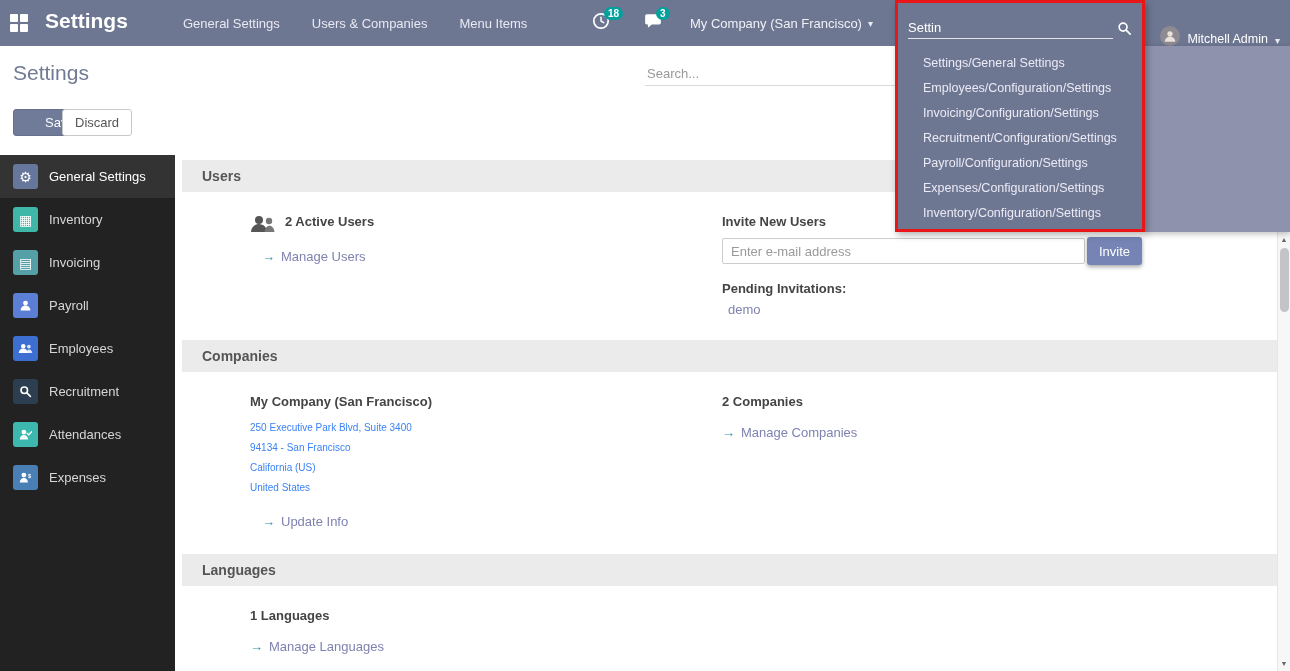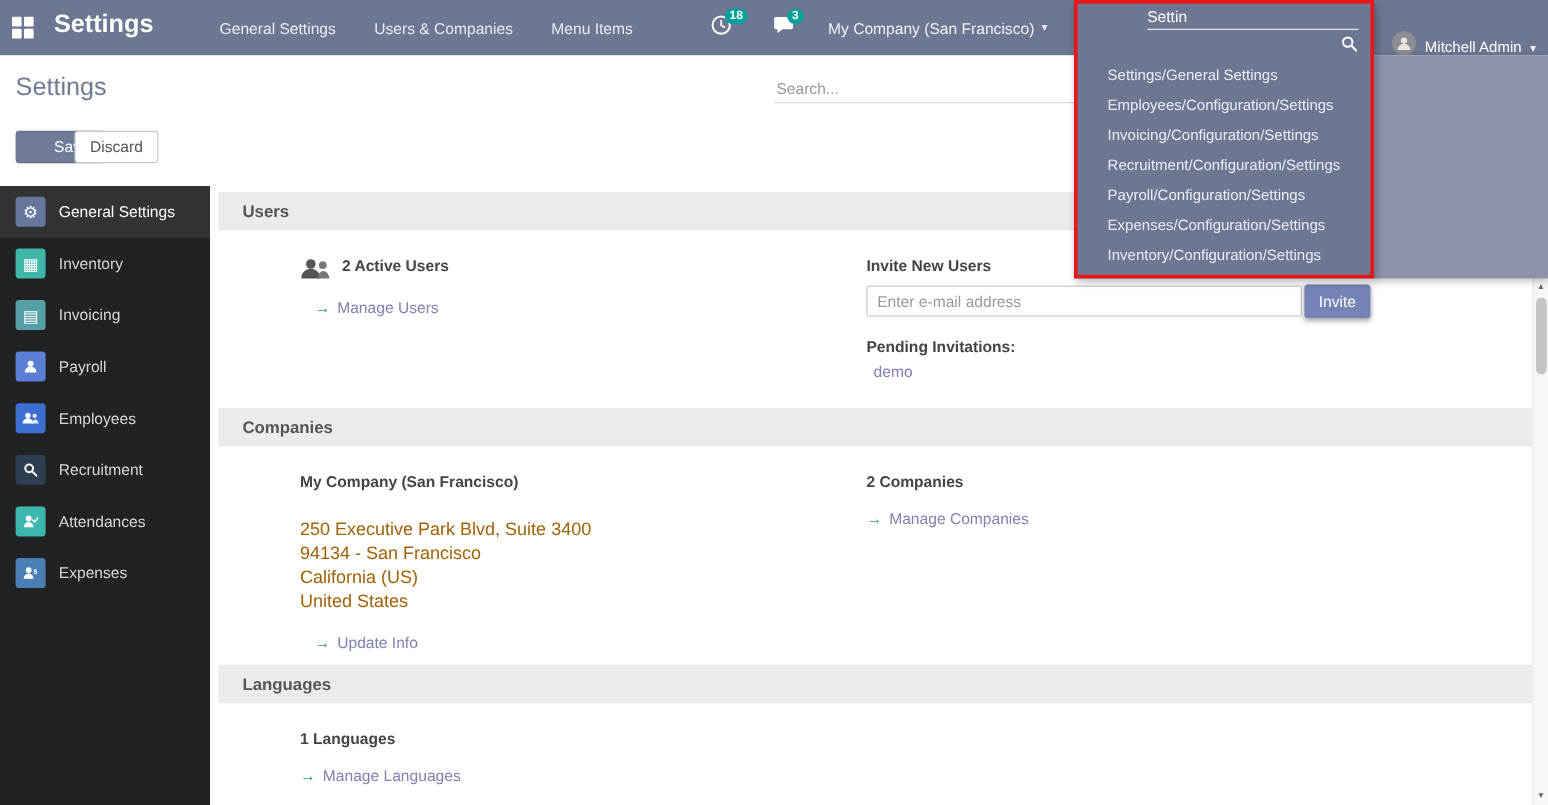--- a/index.html
+++ b/index.html
@@ -19,21 +19,21 @@
   .company-menu { position:absolute; left:690px; top:0; height:46px; display:flex; align-items:center; gap:6px; font-size:13px; color:#f0f1f7; cursor:pointer; }
   .user-menu { position:absolute; right:10px; top:0; height:46px; display:flex; align-items:flex-end; gap:7px; font-size:12.5px; color:#fff; cursor:pointer; }
   .avatar { width:20px; height:20px; border-radius:50%; background:#8d8a92; display:flex; align-items:center; justify-content:center; overflow:hidden; }
   .caret { font-size:10px; color:#e8e9f2; }
 
   
   .user-panel { position:absolute; left:1145px; top:46px; width:145px; height:186px; background:#8e92ac; z-index:20; box-shadow:0 2px 6px rgba(0,0,0,.25); }
 
   
   .search-overlay { position:absolute; left:895px; top:0; width:250px; height:232px; background:#6e7792; border:3px solid #e81616; z-index:30; display:flex; flex-direction:column; box-shadow:2px 3px 7px rgba(0,0,0,.3); }
-  .ov-input-row { height:40px; display:flex; align-items:flex-end; padding:0 10px 4px 10px; gap:4px;flex-direction:column; }
+  .ov-input-row { height:40px; display:flex; align-items:flex-end; padding:0 10px 4px 10px; gap:4px; }
   .ov-input { flex:1; background:transparent; border:none; border-bottom:1px solid rgba(255,255,255,.8); outline:none; color:#fff; font-size:13px; font-family:"Liberation Sans",sans-serif; padding:3px 0; }
   .ov-results { flex:1; padding-top:8px; overflow:hidden; }
   .ov-result { height:25px; line-height:25px; padding-left:25px; font-size:12.5px; color:#eceaf6; cursor:pointer; white-space:nowrap; }
 
   
   .control-panel { position:absolute; top:46px; left:0; right:0; height:109px; background:#fff; z-index:2; }
   .page-title { position:absolute; left:13px; top:15px; font-size:21px; font-weight:normal; color:#717a94; }
   .cp-search { position:absolute; left:645px; top:16px; width:497px; border:none; border-bottom:1px solid #dadada; outline:none; font-size:13px; color:#555; padding:4px 2px; background:transparent; font-family:Liberation Sans, sans-serif; }
   .cp-search::placeholder { color:#999; }
   .btn { display:inline-block; font-size:13px; border-radius:3px; padding:5px 12px; cursor:pointer; border:1px solid transparent; font-family:"Liberation Sans",sans-serif; }
@@ -60,21 +60,21 @@
   .bold { font-weight:bold; color:#444; font-size:13px; }
   .hrow { display:flex; align-items:flex-start; gap:9px; }
   .olink { display:inline-flex; align-items:center; gap:6px; color:#7f82b0; font-size:13px; cursor:pointer; text-decoration:none; }
   .olink .arr { color:#2e8fa8; font-weight:bold; font-size:13px; }
   .mt12 { margin-top:12px; } .mt16 { margin-top:16px; } .mt6 { margin-top:6px; }
   .ml12 { margin-left:12px; } .ml6 { margin-left:6px; }
   .invite-row { display:flex; align-items:center; margin-top:8px; }
   .invite-input { flex:1; height:26px; border:1px solid #ccc; border-radius:2px; padding:0 8px; font-size:13px; color:#000000; outline:none; font-family:"Liberation Sans",sans-serif; }
   .invite-input::placeholder { color:#9a9a9a; }
   .invite-btn { height:28px; margin-left:2px; padding:0 12px; background:#7584b5; color:#fff; border:none; border-radius:3px; font-size:13px; cursor:pointer; box-shadow:0 2px 4px rgba(0,0,0,.35); font-family:"Liberation Sans",sans-serif; }
-  .addr { color:#a16207; line-height:20px; font-size:15px; margin-top:23px; }
+  .addr { color:#3b82f6; line-height:20px; font-size:10px; margin-top:9px; }
 
   
   .scrollbar { position:absolute; right:0; top:232px; bottom:0; width:13px; background:#f7f7f7; border-left:1px solid #e6e6e6; z-index:4; }
   .scroll-arrow { position:absolute; left:0; width:12px; height:13px; text-align:center; font-size:7px; color:#666; line-height:13px; cursor:pointer; }
   .scroll-up { top:1px; }
   .scroll-down { bottom:1px; }
   .scroll-thumb { position:absolute; left:2px; top:16px; width:9px; height:64px; background:#c4c4c8; border-radius:5px; cursor:pointer; }
 </style>
 </head>
 <body>

